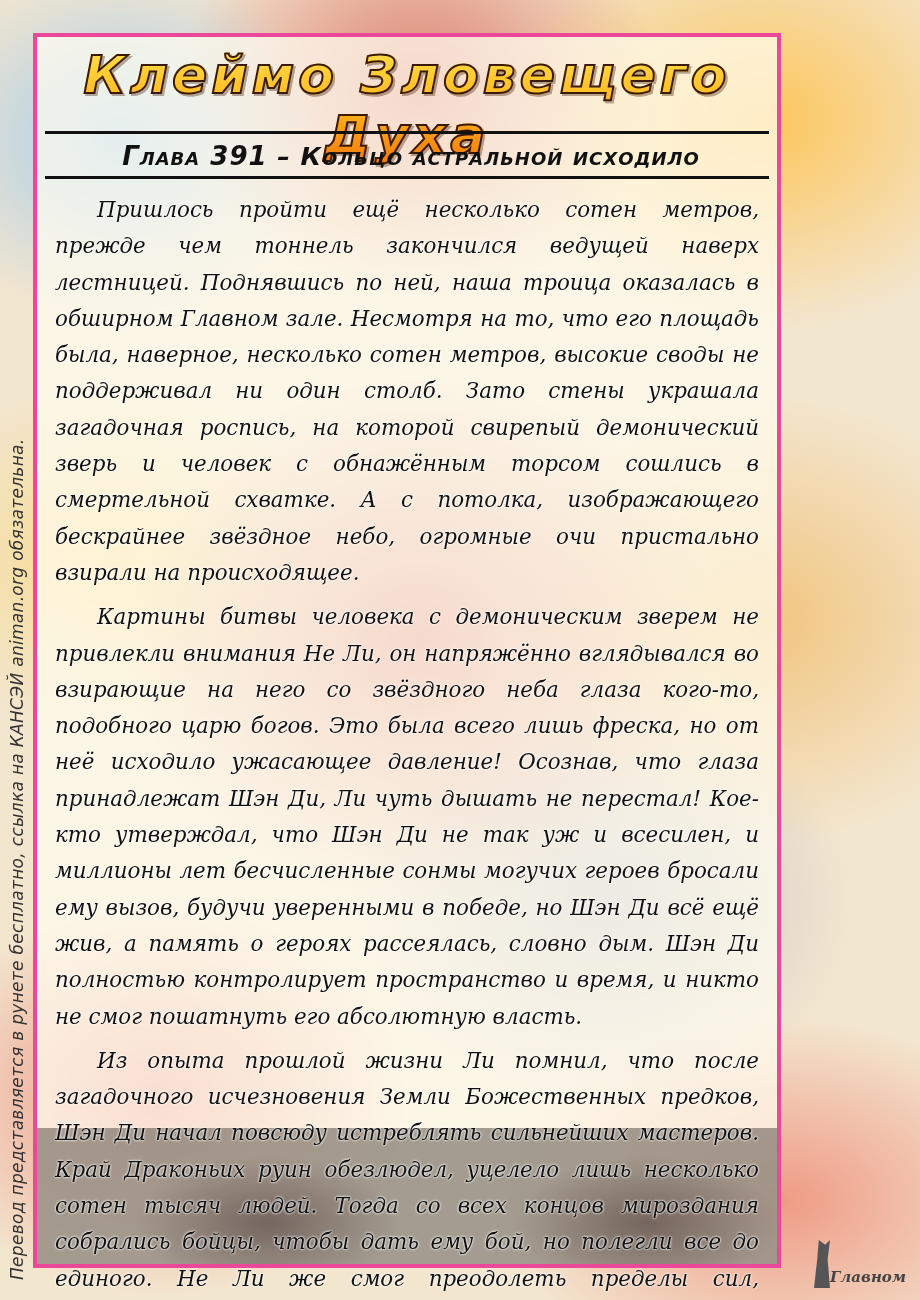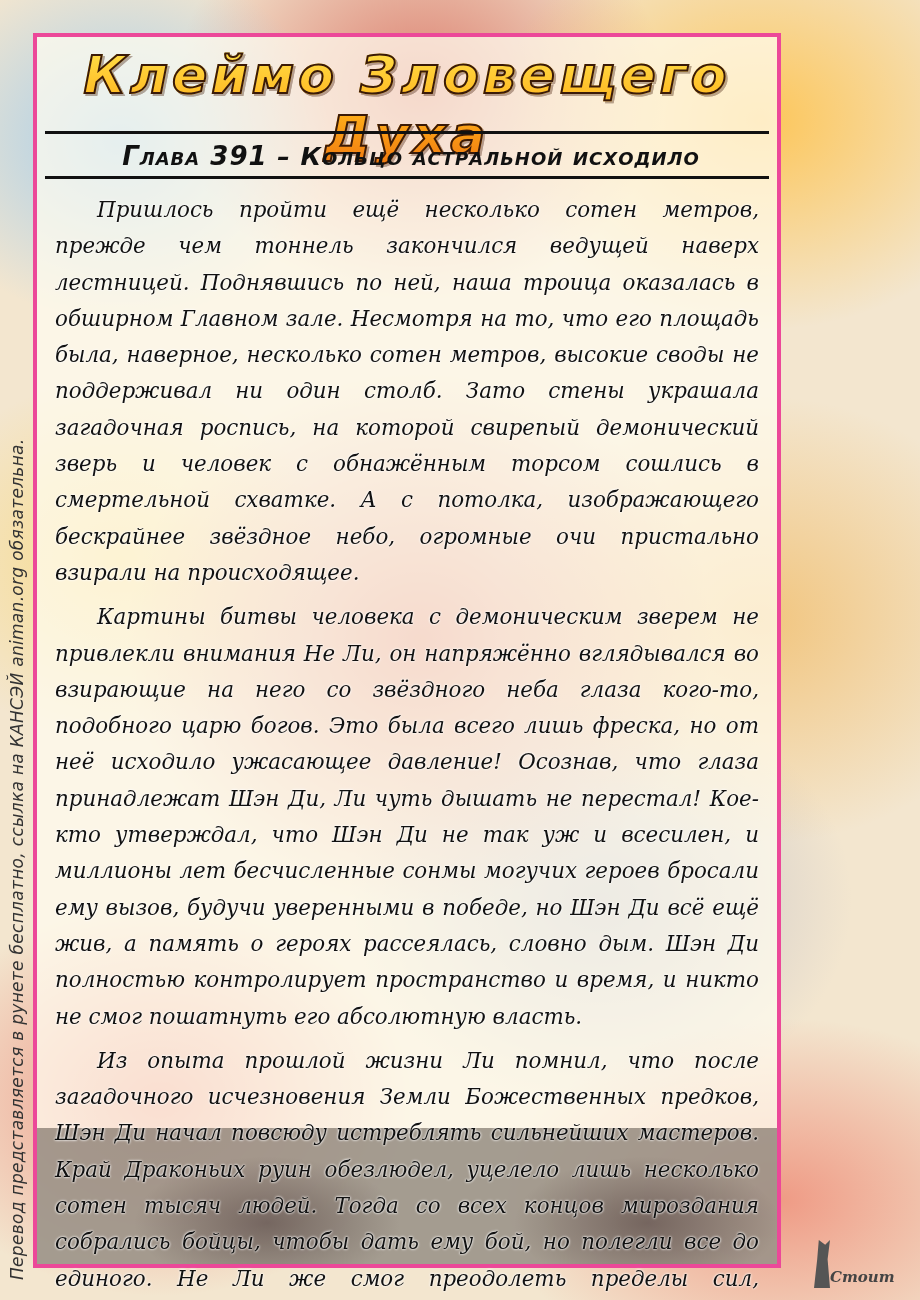--- a/index.html
+++ b/index.html
@@ -102,14 +102,14 @@
     <p>Картины битвы человека с демоническим зверем не привлекли внимания Не Ли, он напряжённо вглядывался во взирающие на него со звёздного неба глаза кого-то, подобного царю богов. Это была всего лишь фреска, но от неё исходило ужасающее давление! Осознав, что глаза принадлежат Шэн Ди, Ли чуть дышать не перестал! Кое-кто утверждал, что Шэн Ди не так уж и всесилен, и миллионы лет бесчисленные сонмы могучих героев бросали ему вызов, будучи уверенными в победе, но Шэн Ди всё ещё жив, а память о героях рассеялась, словно дым. Шэн Ди полностью контролирует пространство и время, и никто не смог пошатнуть его абсолютную власть.</p>
     <p>Из опыта прошлой жизни Ли помнил, что после загадочного исчезновения Земли Божественных предков, Шэн Ди начал повсюду истреблять сильнейших мастеров. Край Драконьих руин обезлюдел, уцелело лишь несколько сотен тысяч людей. Тогда со всех концов мироздания собрались бойцы, чтобы дать ему бой, но полегли все до единого. Не Ли же смог преодолеть пределы сил, отмеренных человеку, и овладел мощью, сравнимой с божественной, чтобы уничтожить Шэн Ди, – и всё же погиб в бою с ним, и рассеялся бы, как пепел потухшего костра на ветру, если бы не «Книга демонических сущностей времени и пространства»...</p>
     <p class="quote">«Чьи это глаза?! Стоит лишь взглянуть на них – душу пронзает леденящий ужас...» – прошептала Сяо Юй.</p>
   </div>
 </div>
 
 <div class="side-note">Перевод представляется в рунете бесплатно, ссылка на КАНСЭЙ animan.org обязательна.</div>
 
 <div class="logo">
   <div class="mark"></div>
-  <div class="word">Стоит</div>
+  <div class="word">Главном</div>
 </div>
 
 </body></html>

